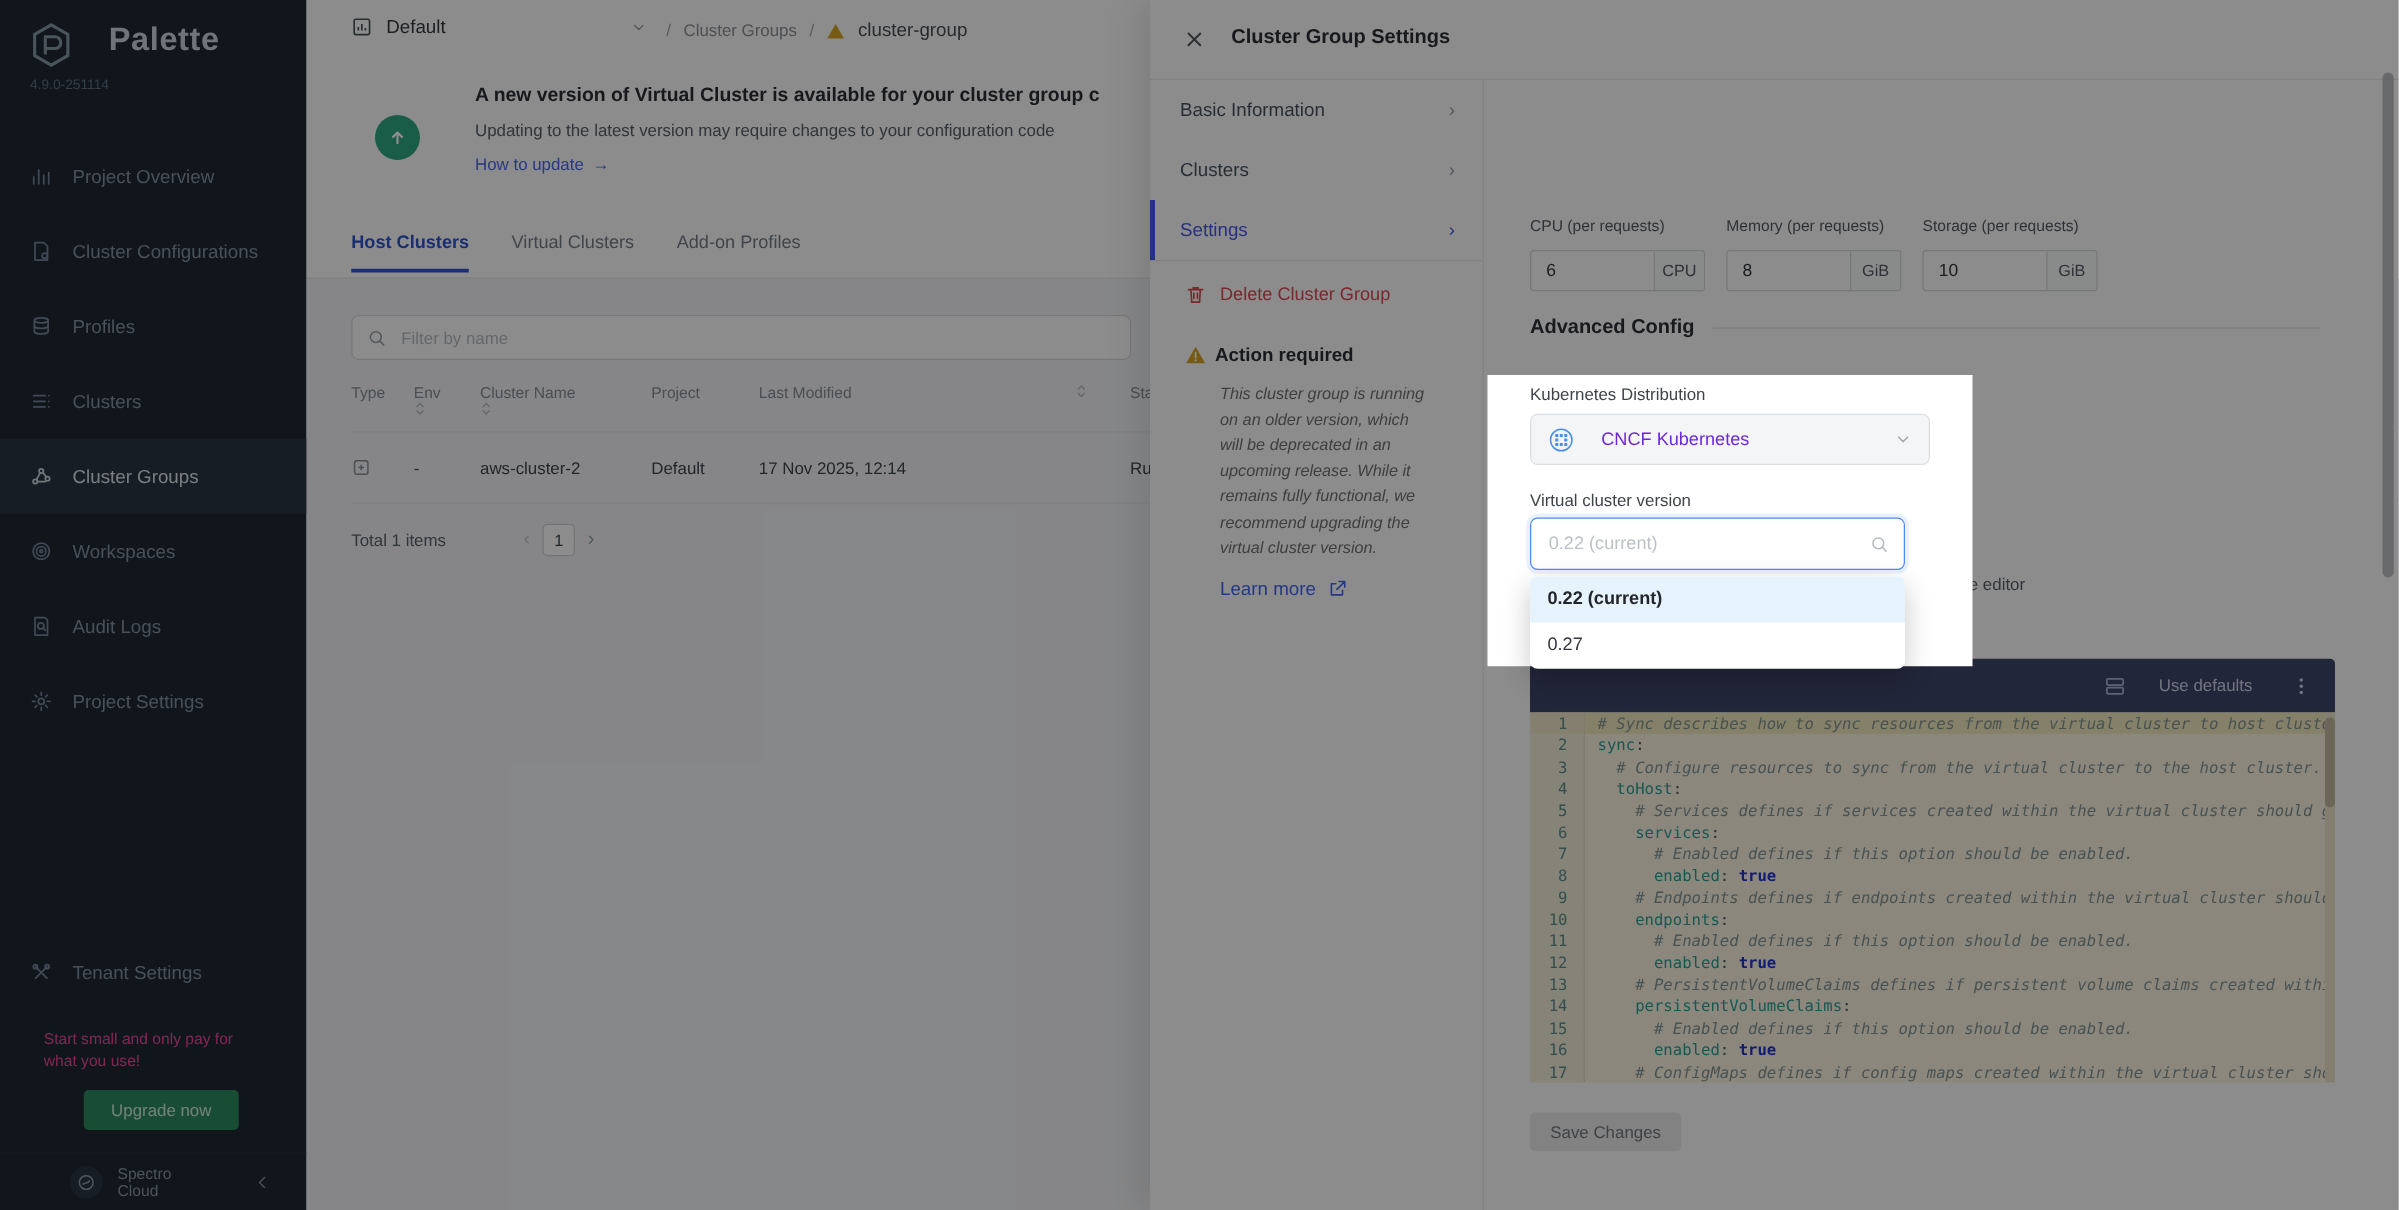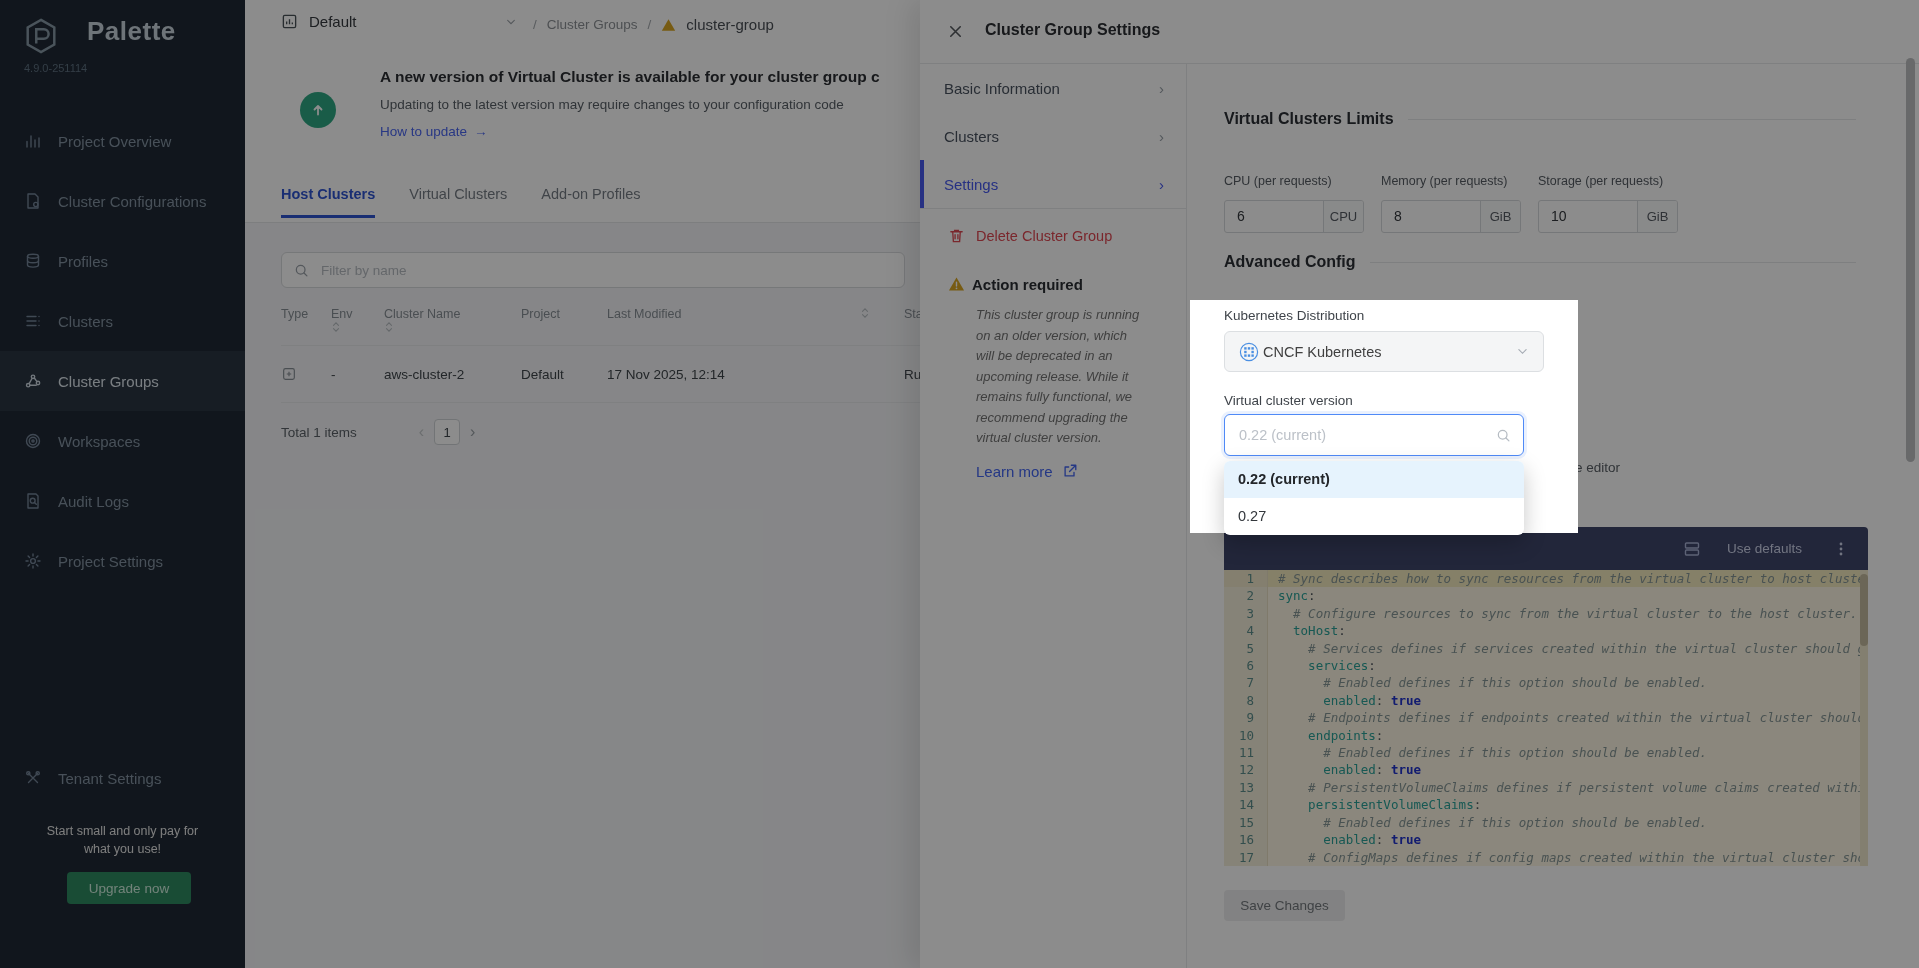--- a/index.html
+++ b/index.html
@@ -13,21 +13,21 @@
   .logo-row { position:absolute; left:22px; top:16px; display:flex; align-items:flex-start; gap:27px; color:#8899a7; }
   .logo-word { font-size:26px; font-weight:600; color:#c9d3dc; letter-spacing:.5px; }
   .version { position:absolute; left:24px; top:62px; font-size:11px; color:#5f7181; }
   #side-nav { position:absolute; left:0; top:111px; width:100%; }
   .side-item { height:60px; display:flex; align-items:center; padding-left:24px; gap:16px; color:#8493a2; font-size:15px; cursor:pointer; }
   .side-item .sicon { color:#76869a; width:18px; height:18px; }
   .side-item.active { background:#2a3643; color:#dde5ec; }
   .side-item.active .sicon { color:#cfd9e2; }
   .tenant-item { position:absolute; left:0; top:748px; width:100%; height:60px; display:flex; align-items:center; padding-left:24px; gap:16px; color:#8493a2; font-size:15px; cursor:pointer; }
   .tenant-item .sicon { color:#76869a; }
-  .promo { position:absolute; left:35px; top:822px; width:175px; text-align:center; font-size:12.5px; line-height:18px; color:#e5e5e5; }
+  .promo { position:absolute; left:35px; top:822px; width:175px; font-size:12.5px; line-height:18px; color:#ec4899; }
   .upgrade-btn { position:absolute; left:67px; top:872px; width:124px; height:32px; background:#2f8a61; color:#cfeede; border:none; border-radius:4px; font-size:13.5px; font-family:inherit; cursor:pointer; }
   .side-footer { position:absolute; left:0; bottom:0; width:100%; height:46px; border-top:1px solid #2a3541; display:flex; align-items:center; }
   .brand-avatar { width:26px; height:26px; border-radius:50%; background:#2b3644; margin-left:56px; display:flex; align-items:center; justify-content:center; color:#8fa0ae; font-size:12px; }
   .brand-name { margin-left:12px; width:70px; font-size:12.5px; line-height:14px; color:#8b99a6; }
   .collapse-btn { margin-left:auto; margin-right:28px; color:#7c8b99; cursor:pointer; }
 
   
   #main { position:absolute; left:245px; top:0; width:1674px; height:968px; background:#f4f5f7; }
   .white-top { position:absolute; left:0; top:0; width:100%; height:223px; background:#ffffff; }
   .proj-select { position:absolute; left:36px; top:13px; display:flex; align-items:center; cursor:pointer; }
@@ -110,21 +110,21 @@
   .ed-thumb { position:absolute; right:0; top:4px; width:8px; height:72px; background:#c4bb9e; border-radius:4px; }
   .save-btn { position:absolute; left:0; top:890px; width:121px; height:31px; background:#ededee; border:none; border-radius:4px; font-size:13.5px; color:#73787d; font-family:inherit; cursor:pointer; }
   .p-scrollbar { position:absolute; right:3px; top:0; width:11px; height:100%; }
   .p-thumb { position:absolute; right:1px; top:58px; width:9px; height:404px; background:#bdbfc2; border-radius:5px; }
 
   
   .dim { position:absolute; left:0; top:0; width:1919px; height:968px; background:rgba(0,0,0,0.45); z-index:40; }
   .spotlight { position:absolute; left:1190px; top:300px; width:388px; height:233px; background:#ffffff; z-index:50; }
   .sp-label1 { position:absolute; left:34px; top:8px; font-size:13.5px; color:#3f444a; }
   .k8s-select { position:absolute; left:34px; top:31px; width:320px; height:41px; background:#f4f5f6; border:1px solid #dcdfe2; border-radius:6px; display:flex; align-items:center; padding:0 14px; cursor:not-allowed; }
-  .k8s-text { margin-left:4px; font-size:14.5px; color:#404040; }
+  .k8s-text { margin-left:22px; font-size:14.5px; color:#6d28d9; }
   .k8s-caret { margin-left:auto; color:#a6acb4; }
   .sp-label2 { position:absolute; left:34px; top:93px; font-size:13.5px; color:#3f444a; }
   .vc-combo { position:absolute; left:34px; top:114px; width:300px; height:42px; background:#fff; border:1.5px solid #4f8af7; border-radius:6px; box-shadow:0 0 0 3px rgba(79,138,247,.12); display:flex; align-items:center; padding:0 12px; }
   .vc-combo input { flex:1; border:none; outline:none; background:transparent; font-size:14.5px; color:#3a3f45; font-family:inherit; }
   .vc-combo input::placeholder { color:#bcc1c8; }
   .vc-mag { color:#b6bcc3; }
   .dropdown { position:absolute; left:1224px; top:461px; width:300px; background:#fff; border-radius:6px; overflow:hidden; box-shadow:0 8px 22px rgba(0,0,0,.22); z-index:55; }
   .opt { height:37px; line-height:37px; padding-left:14px; font-size:14.5px; color:#33373c; cursor:pointer; }
   .opt.sel { background:#e6f3fd; font-weight:700; color:#23262a; }
 </style>
@@ -227,20 +227,34 @@
         <svg width="18" height="18" viewBox="0 0 18 18" fill="none" stroke="currentColor" stroke-width="1.4" stroke-linecap="round">
             <path d="M4.5 13.5L13.5 4.5M4.5 4.5l9 9"></path>
             <circle cx="4.3" cy="4.3" r="1.6"></circle>
             <circle cx="13.7" cy="4.3" r="1.6"></circle>
           </svg>
       </span>
       <span>Tenant Settings</span>
     </div>
     <div class="promo">Start small and only pay for what you use!</div>
     <button class="upgrade-btn">Upgrade now</button>
+    <div class="side-footer">
+      <span class="brand-avatar">
+        <svg width="14" height="14" viewBox="0 0 14 14" fill="none" stroke="currentColor" stroke-width="1.2">
+            <circle cx="7" cy="7" r="5.5"></circle>
+            <path d="M4 8.5c2-1 4-1 6-3"></path>
+          </svg>
+      </span>
+      <span class="brand-name">Spectro Cloud</span>
+      <span class="collapse-btn">
+        <svg width="14" height="14" viewBox="0 0 18 18" fill="none" stroke="currentColor" stroke-width="1.6" stroke-linecap="round">
+            <path d="M11 4L6 9l5 5"></path>
+          </svg>
+      </span>
+    </div>
   </div>
 
   <div id="main">
     <div class="white-top"></div>
 
     <div class="proj-select">
       <span class="proj-icon">
         <svg width="17" height="17" viewBox="0 0 18 18" fill="none" stroke="currentColor" stroke-width="1.4">
             <rect x="2.5" y="2.5" width="13" height="13" rx="1.5"></rect>
             <path d="M6 12V9M9 12V6.5M12 12v-2"></path>
@@ -392,24 +406,20 @@
             <svg width="16" height="16" viewBox="0 0 18 18" fill="none" stroke="currentColor" stroke-width="1.5" stroke-linecap="round" stroke-linejoin="round">
                 <path d="M7.5 4.5H3.5v10h10v-4"></path>
                 <path d="M10.5 2.5h5v5M15.2 2.8L8.5 9.5"></path>
               </svg>
           </span>
         </div>
       </div>
     </div>
 
     <div class="p-right">
-      <div class="sec sec1">
-        <span class="sec-title">Virtual Clusters Limits</span>
-          <span class="line"></span>
-      </div>
       <div id="limits-row">
           <div class="limit-group" style="left:0px">
             <div class="limit-label">CPU (per requests)</div>
             <div class="limit-box">
               <div class="limit-val">6</div>
               <div class="limit-unit">CPU</div>
             </div>
           </div>
           <div class="limit-group" style="left:157px">
             <div class="limit-label">Memory (per requests)</div>

